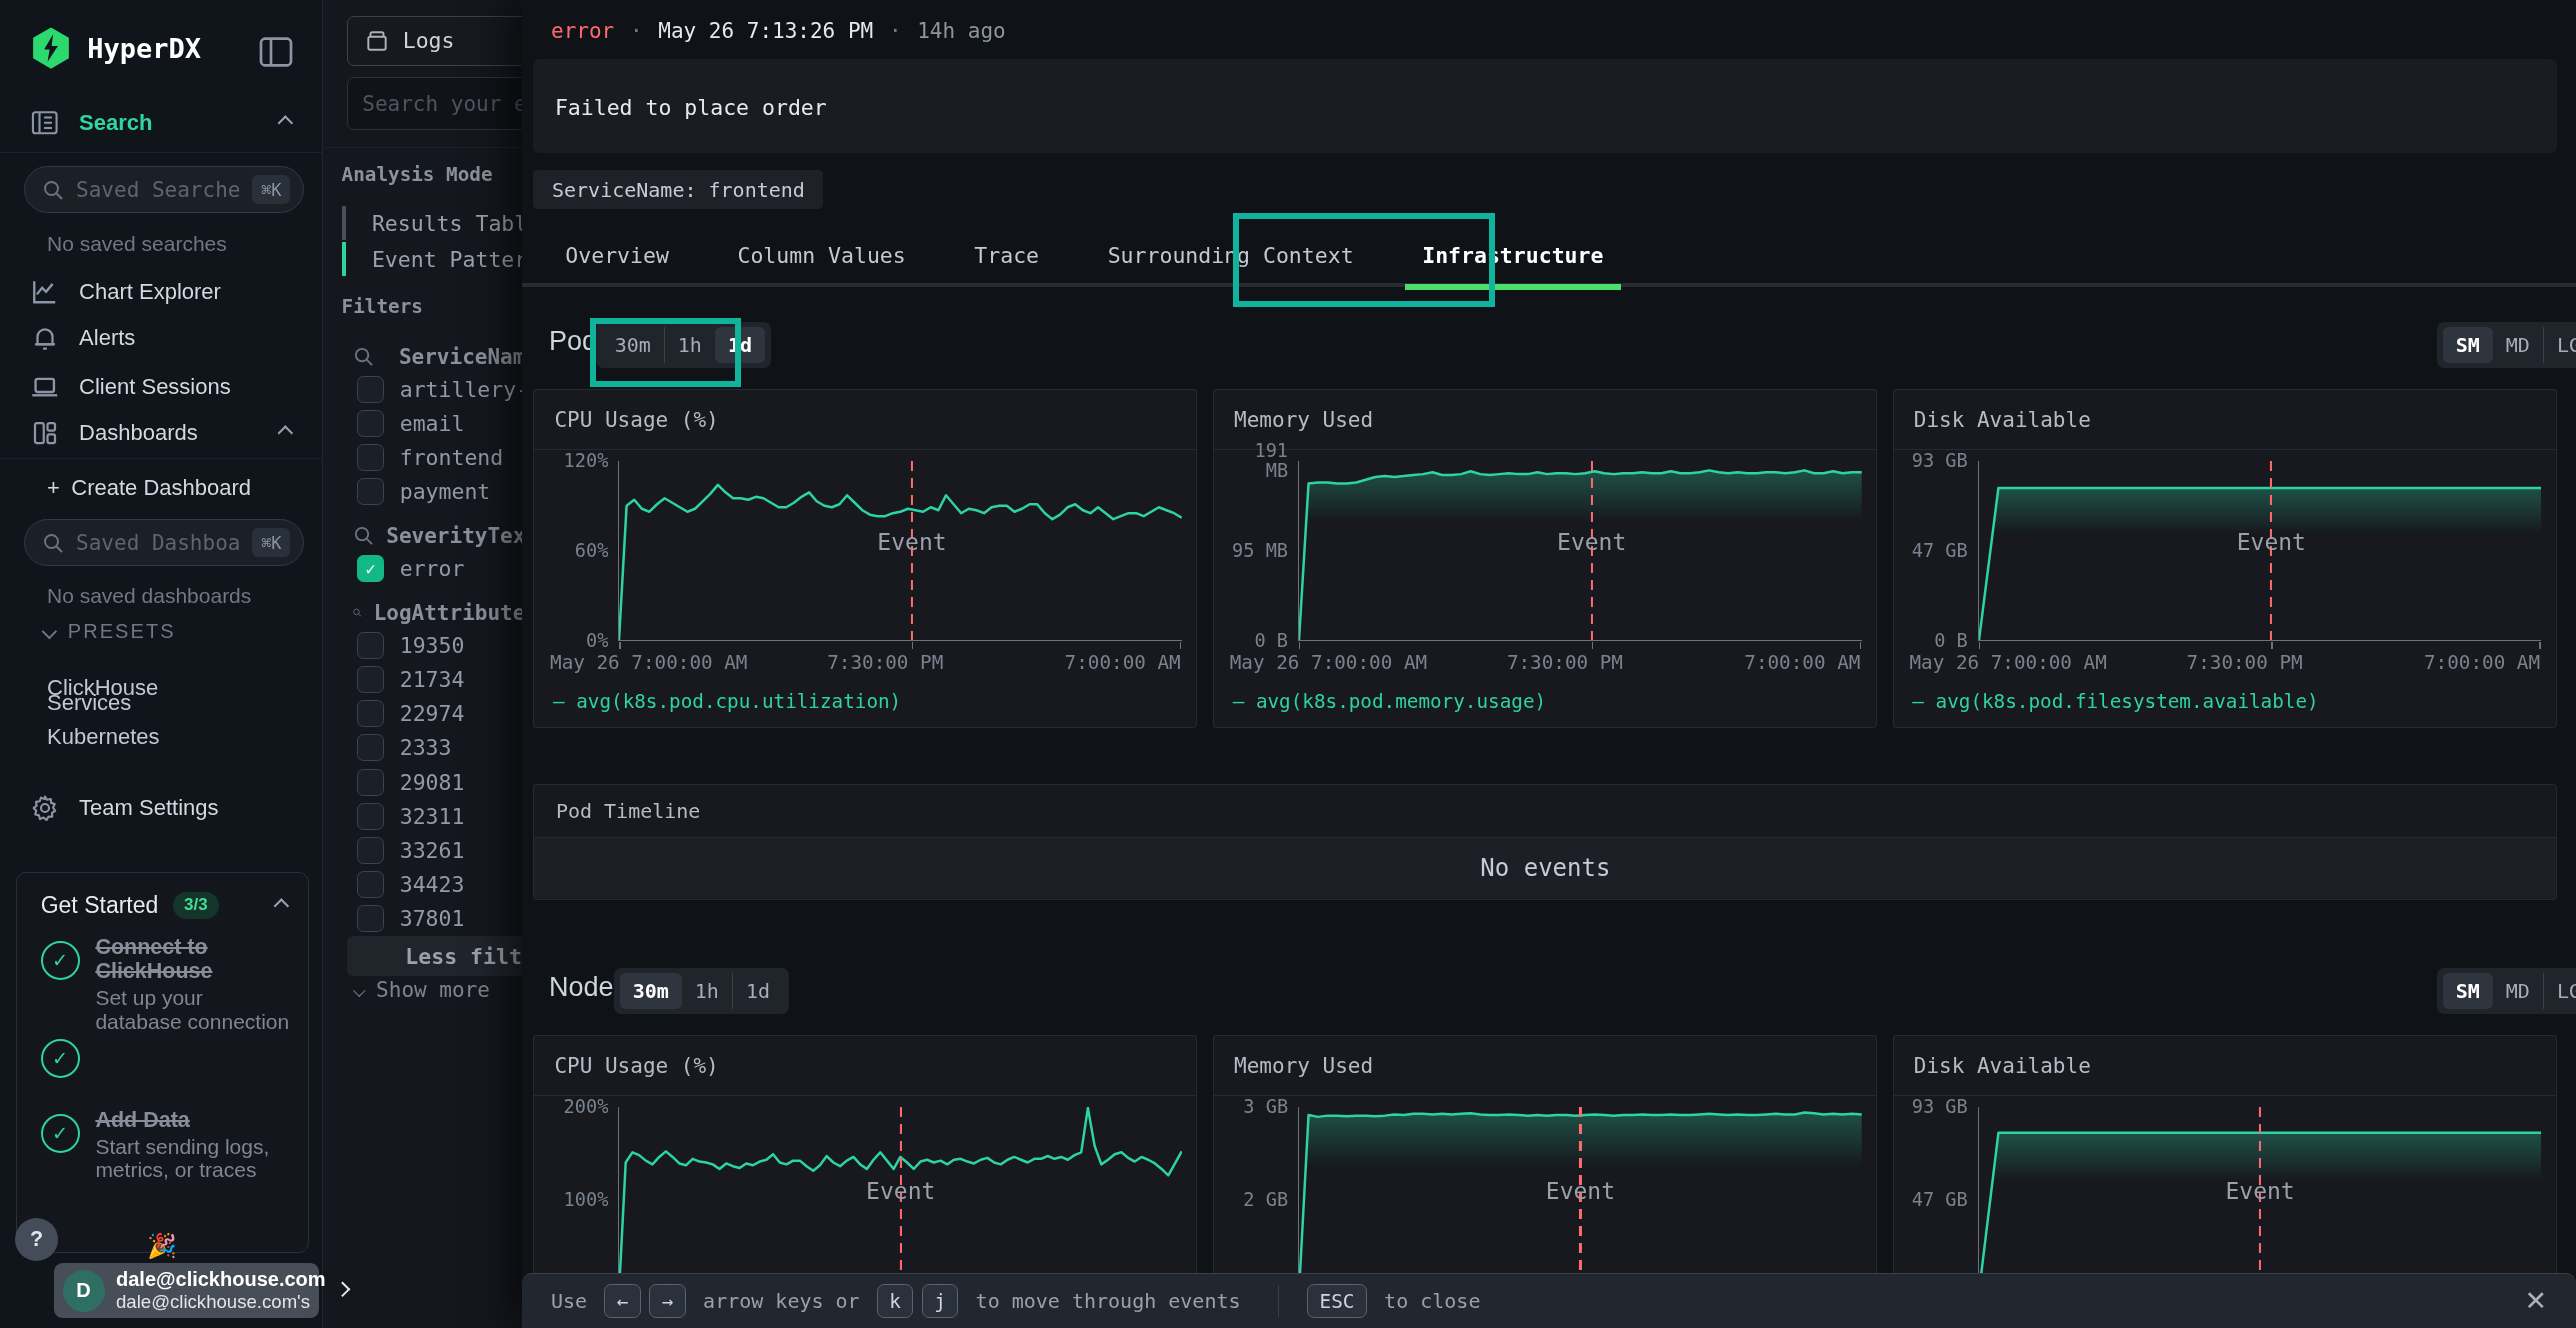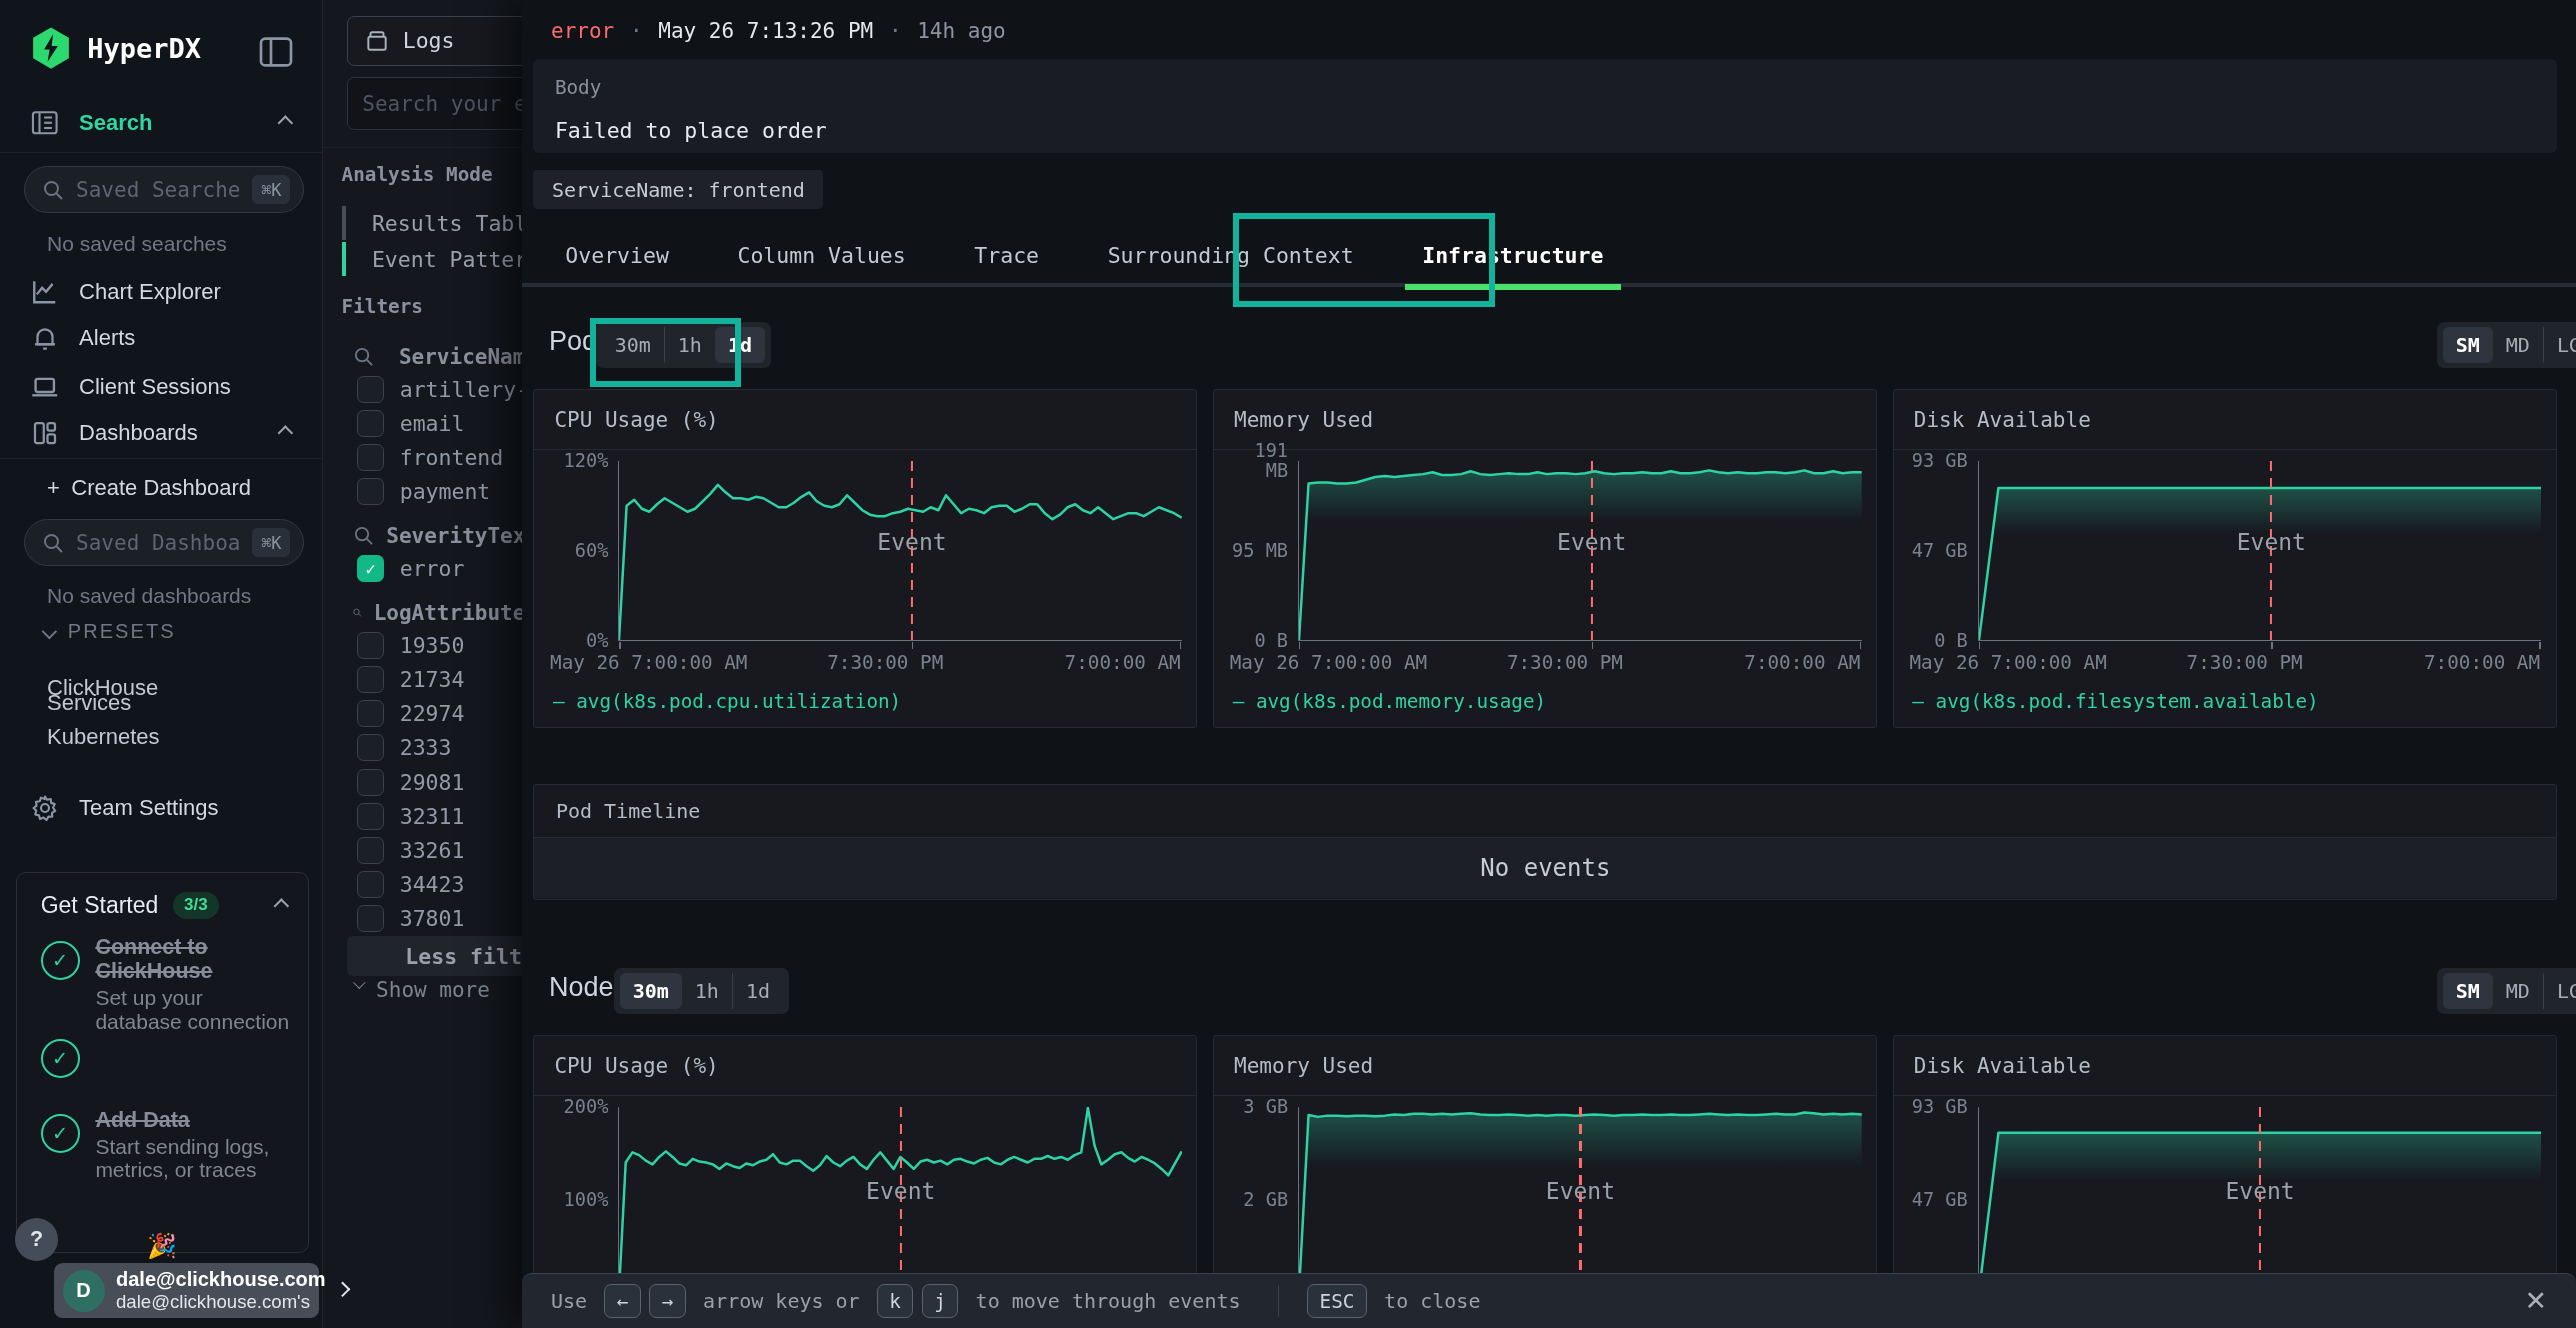--- a/index.html
+++ b/index.html
@@ -58,21 +58,21 @@
   .sec-label { position:absolute; left:18.6px; color:#8b919c; font-size:19.3px; font-weight:bold; }
   .mode-item { position:absolute; left:18.6px; display:flex; align-items:center; gap:26px; font-size:21.5px; color:#9aa1ab; white-space:nowrap; }
   .mode-bar { width:4.3px; height:34px; background:#4a4f57; }
   .mode-bar.on { background:#2dd4a0; }
   #filters-list { position:absolute; left:0; top:326px; width:215px; }
   .fgroup-head { display:flex; align-items:center; gap:11.4px; margin:18.6px 0 4.3px 29px; color:#8b919c; font-size:21px; font-weight:bold; white-space:nowrap;justify-content:space-between; }
   .fopt { display:flex; align-items:center; gap:15.7px; margin:7.2px 0 0 34px; white-space:nowrap; }
   .cbox { width:27px; height:27px; min-width:27px; border-radius:6.4px; border:1.4px solid #3c434d; background:#1b1f26; display:flex; align-items:center; justify-content:center; font-size:17px; color:transparent; }
   .cbox.checked { background:#12b886; border-color:#12b886; color:#fff; font-weight:bold; }
   .fopt-label { color:#939aa5; font-size:21.5px; }
-  .show-more { display:flex; gap:13px; margin:11.4px 0 0 31.5px; color:#7d848e; font-size:21px; }
+  .show-more { display:flex; align-items:center; gap:13px; margin:11.4px 0 0 31.5px; color:#7d848e; font-size:21px; }
   .less-btn { position:absolute; left:24px; top:936px; width:272px; height:40px; background:#20242b; border-radius:5.7px; color:#9aa1ab; font-size:21.5px; font-weight:bold; display:flex; align-items:center; justify-content:center; }
 
   
   #detail { position:absolute; left:522px; top:0; width:2054px; height:1328px; background:#0f1217; box-shadow:-17px 0 34px rgba(0,0,0,0.5); }
   .ev-header { position:absolute; left:29px; top:18.6px; display:flex; align-items:center; gap:15.7px; font-size:21px; }
   .sev-error { color:#ff6b6b; }
   .sep-dot { color:#6f7884; }
   .ts { color:#e5e8ec; }
   .age { color:#8e95a0; }
   .body-card { position:absolute; left:11.4px; top:59px; width:2024px; height:94px; background:#191c22; border-radius:5.7px; padding:17px 21.5px; }
@@ -409,21 +409,20 @@
 <div id="detail" class="mono">
   <div class="ev-header">
     <span class="sev-error">error</span>
     <span class="sep-dot">·</span>
     <span class="ts">May 26 7:13:26 PM</span>
     <span class="sep-dot">·</span>
     <span class="age">14h ago</span>
   </div>
 
   <div class="body-card">
-    <div class="body-label">Body</div>
     <div class="body-text">Failed to place order</div>
   </div>
 
   <div class="svc-chip">ServiceName: frontend</div>
 
   <div class="tabs-row">
     <div class="tab">Overview</div>
     <div class="tab">Column Values</div>
     <div class="tab">Trace</div>
     <div class="tab">Surrounding Context</div>

